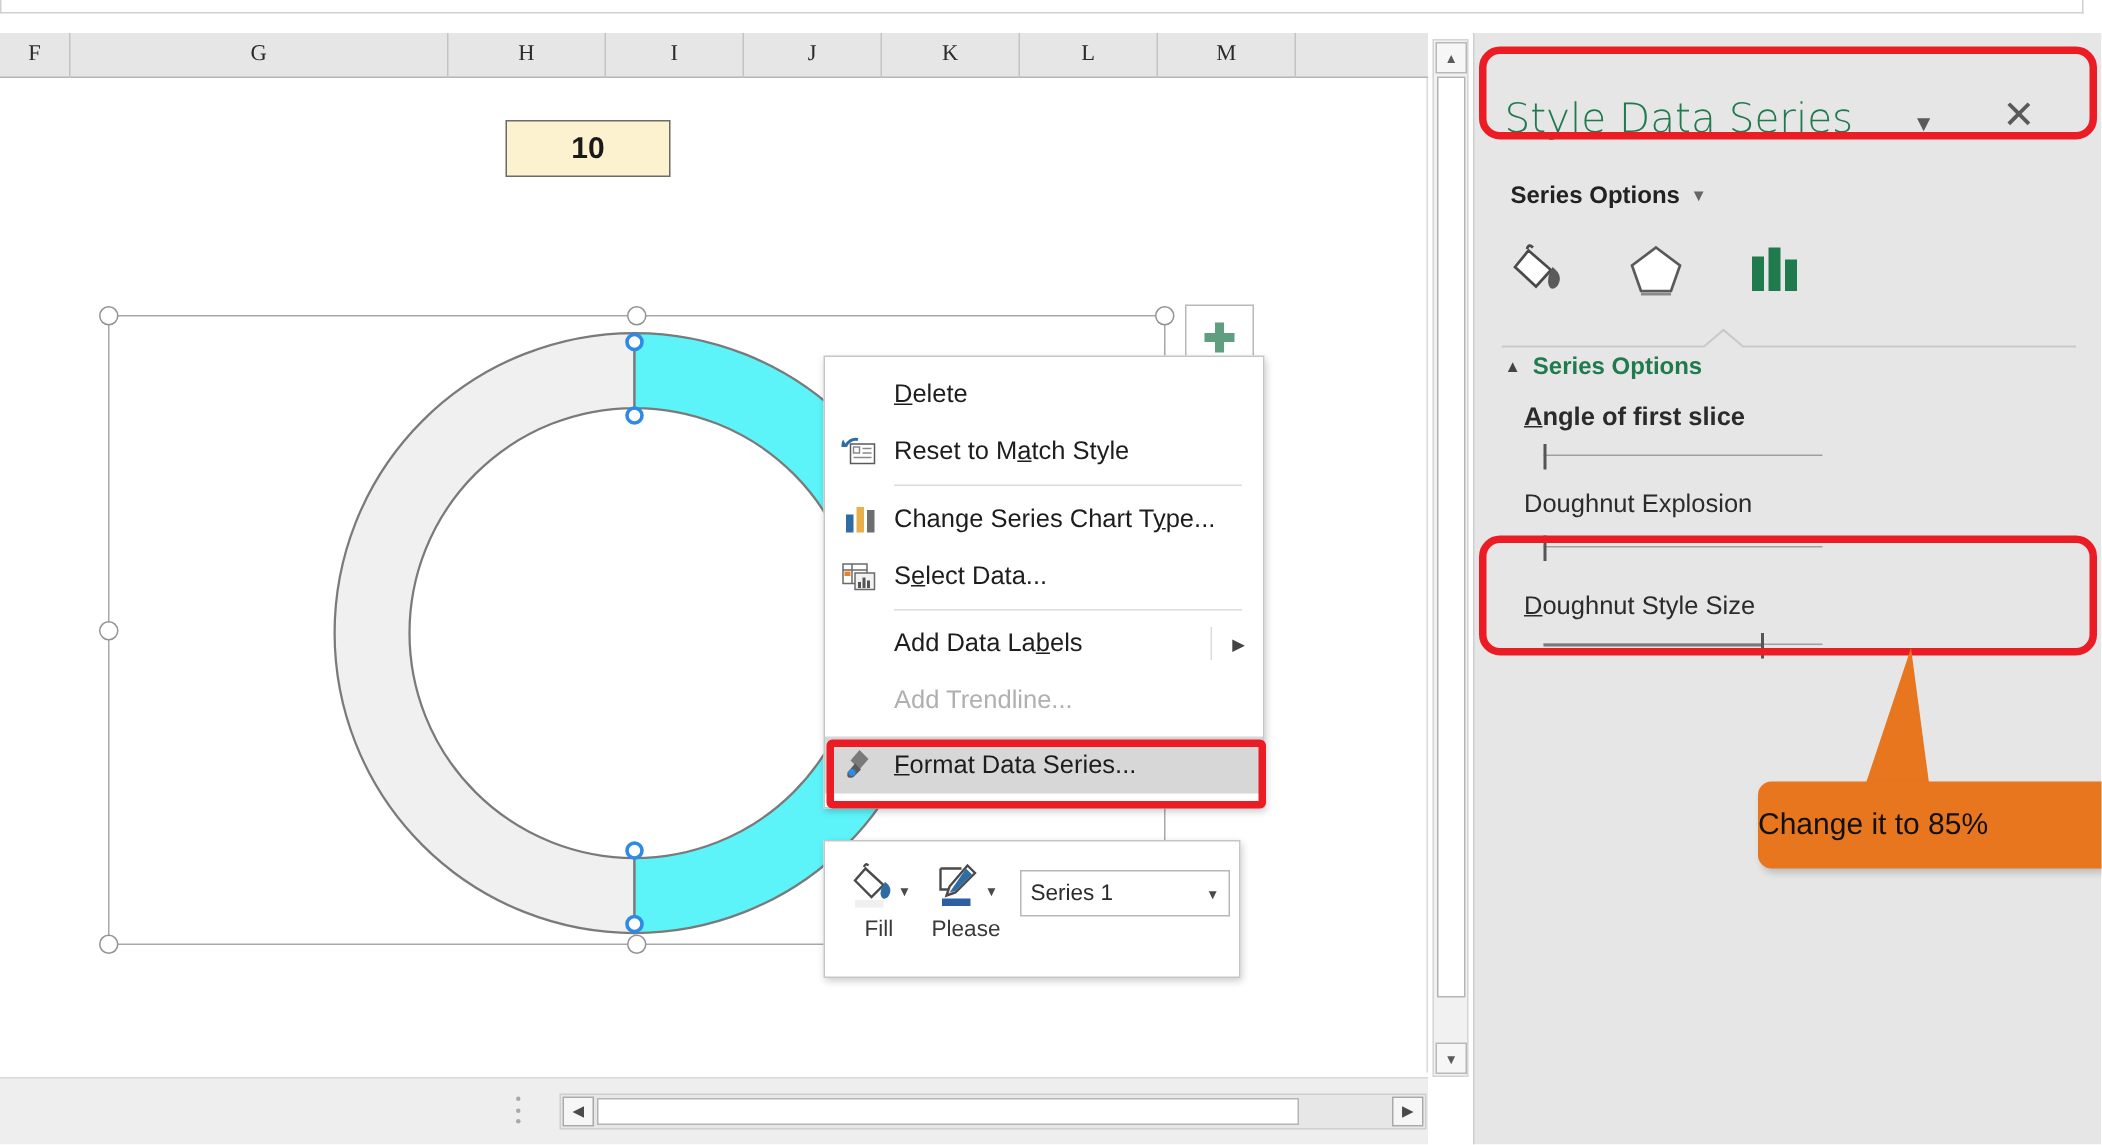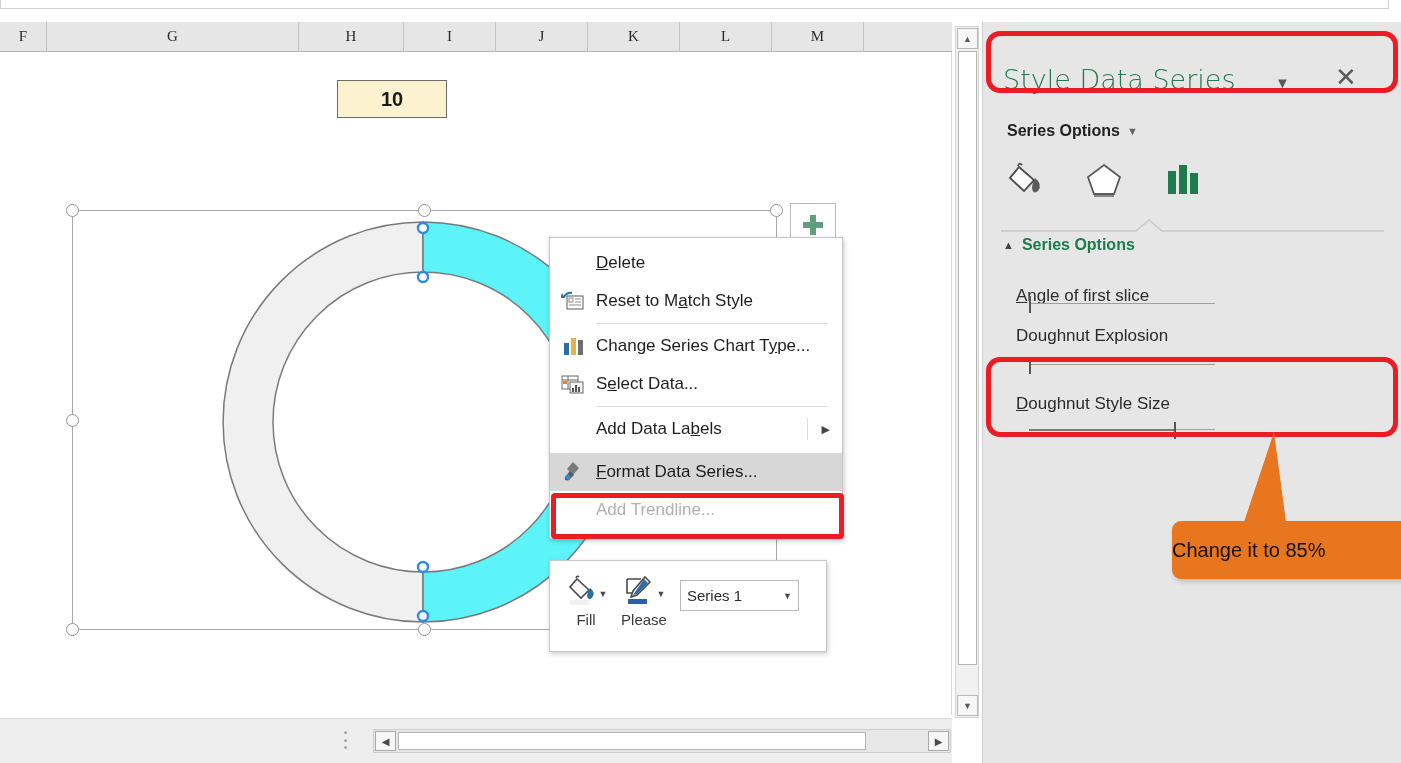--- a/index.html
+++ b/index.html
@@ -100,21 +100,21 @@
     position: absolute; left: 549px; top: 560px; width: 278px; height: 92px;
     background: #ffffff; border: 1px solid #c6c6c6;
     box-shadow: 1px 2px 5px rgba(0,0,0,0.20); z-index: 21;
   }
   .mtb-item {
     position: absolute; display: flex; flex-direction: column;
     align-items: center; width: 56px;
   }
   .mtb-label { font-size: 15px; color: #3a3a3a; margin-top: 2px; }
   .mtb-combo {
-    position: absolute; left: 130px; top: 19px; width: 119px; height: 31px;
+    position: absolute; left: 130px; top: 19px; width: 140px; height: 31px;
     border: 1px solid #b8b8b8; background: #ffffff;
     display: flex; align-items: center; padding: 0 6px;
     font-size: 15px; color: #2b2b2b; justify-content: flex-end;
   }
   .mtb-combo .cv { flex: 1; }
   .caret-sm { font-size: 9px; color: #4a4a4a; }
 
   
   .vscroll {
     position: absolute; left: 955px; top: 26px; width: 24px; height: 692px;
@@ -322,34 +322,34 @@
 
     <div class="ctx-sep"></div>
 
     <div class="ctx-item">
       <span class="ic"></span>
       <span>Add Data La<span class="u">b</span>els</span>
       <span class="ctx-arrow-div"></span>
       <span class="ctx-arrow">▶</span>
     </div>
 
+    <div class="ctx-item disabled">
+      <span class="ic"></span>
+      <span>Add Trendline...</span>
+    </div>
+
     <div class="ctx-item selected" style="margin-top:5px;">
       <span class="ic">
         <svg width="24" height="22" viewBox="0 0 24 22">
           <path d="M12 1 L18 7 L12 14 L6 8 Z" fill="#7a7a7a"></path>
           <path d="M9 10 L13 14 L8 19 Q3 21 4 16 Z" fill="#5a5a5a"></path>
           <circle cx="7" cy="16" r="2.4" fill="#2e8ae6"></circle>
         </svg>
       </span>
       <span><span class="u">F</span>ormat Data Series...</span>
-    </div>
-
-    <div class="ctx-item disabled">
-      <span class="ic"></span>
-      <span>Add Trendline...</span>
     </div>
   </div>
 
   <div class="mini-tb">
     <div class="mtb-item" style="left:8px; top:14px;">
       <div style="display:flex;align-items:flex-end;">
         <svg width="34" height="34" viewBox="0 0 34 34">
           <path d="M12 4 L24 15 L16 23 L5 12 Z" fill="#ffffff" stroke="#4a4a4a" stroke-width="1.6"></path>
           <path d="M11 3 q1-3 3-1" stroke="#4a4a4a" stroke-width="1.6" fill="none"></path>
           <path d="M25 13 q6 4 2 10 q-4 3 -5 -2 q0-4 3-8 z" fill="#2e6da4"></path>
@@ -433,21 +433,21 @@
 
     <svg class="pane-underline" viewBox="0 0 383 14" preserveAspectRatio="none">
       <path d="M0 13 L135 13 L148 2 L161 13 L383 13" stroke="#c9c9c9" stroke-width="1.4" fill="none" vector-effect="non-scaling-stroke"></path>
     </svg>
 
     <div class="sec-hdr">
       <span style="font-size:11px;color:#444;">▲</span>
       <span>Series Options</span>
     </div>
 
-    <div class="ctl-label" style="left:33px; top:264px;">
+    <div class="ctl-label" style="left:33px; top:246px;font-weight:bold;">
       <span class="u">A</span><span>ngle of first slice</span>
     </div>
     <div class="slider-wrap" style="left:46px; top:272px; width:186px;">
       <div class="slider-track dim" style="width:186px;"></div>
       <div class="slider-thumb" style="left:0px;"></div>
     </div>
 
     <div class="ctl-label" style="left:33px; top:304px;">Doughnut Explosion</div>
     <div class="slider-wrap" style="left:46px; top:333px; width:186px;">
       <div class="slider-track dim" style="width:186px;"></div>

